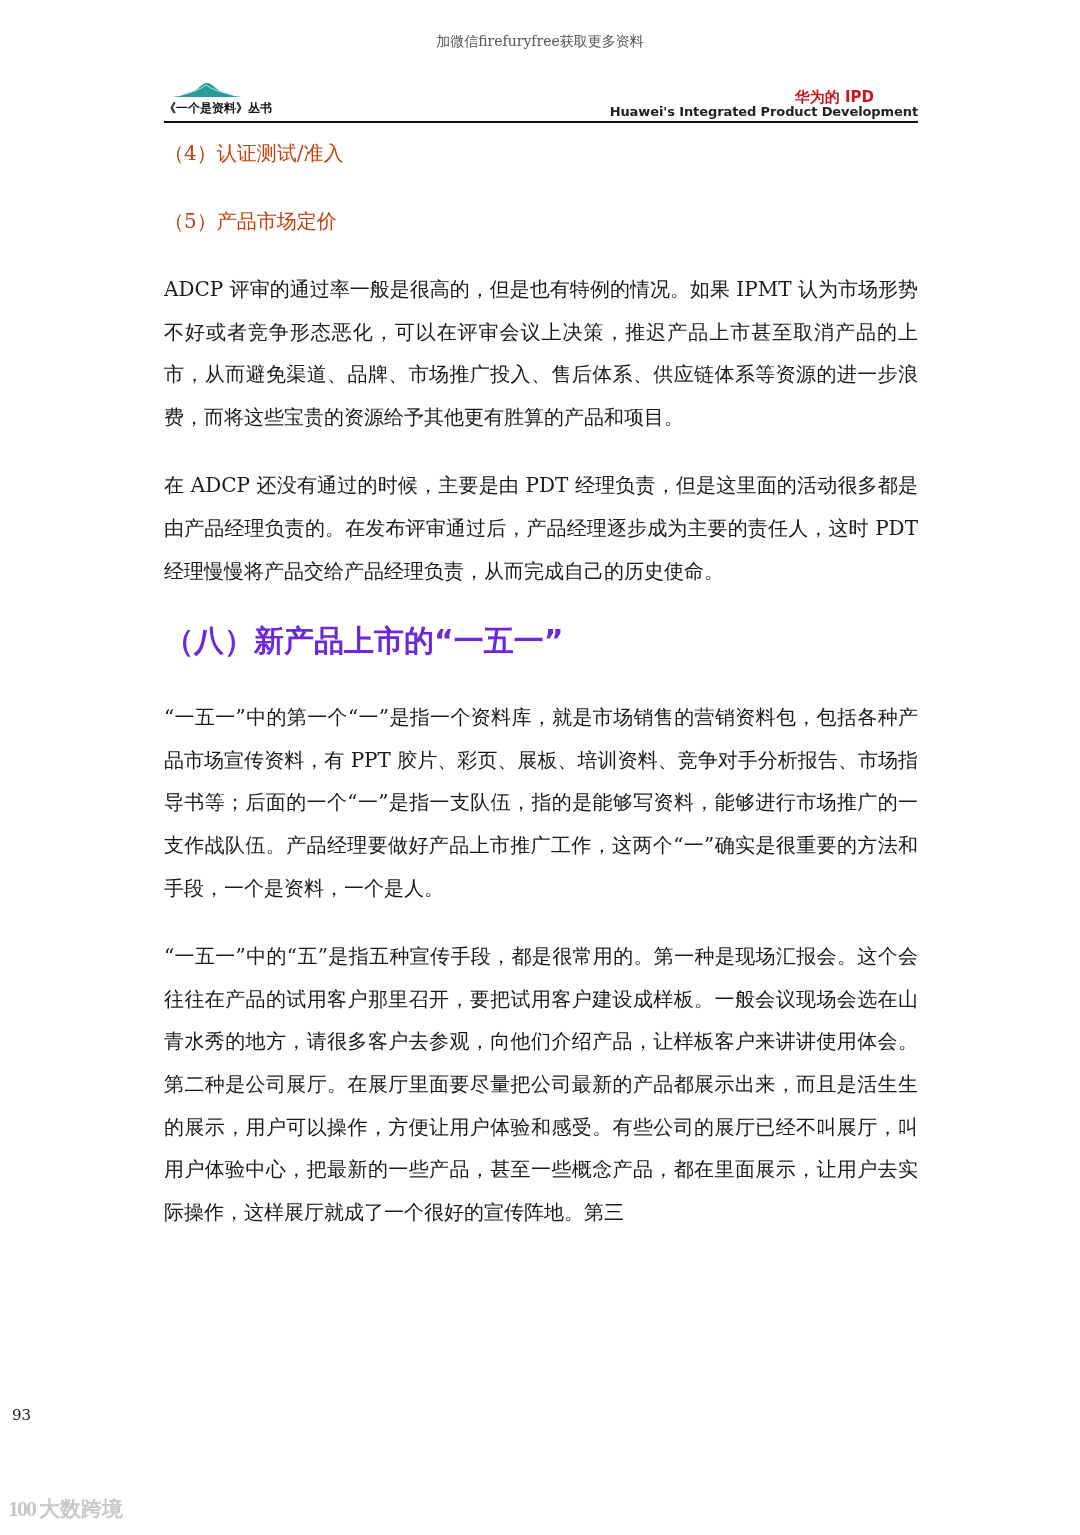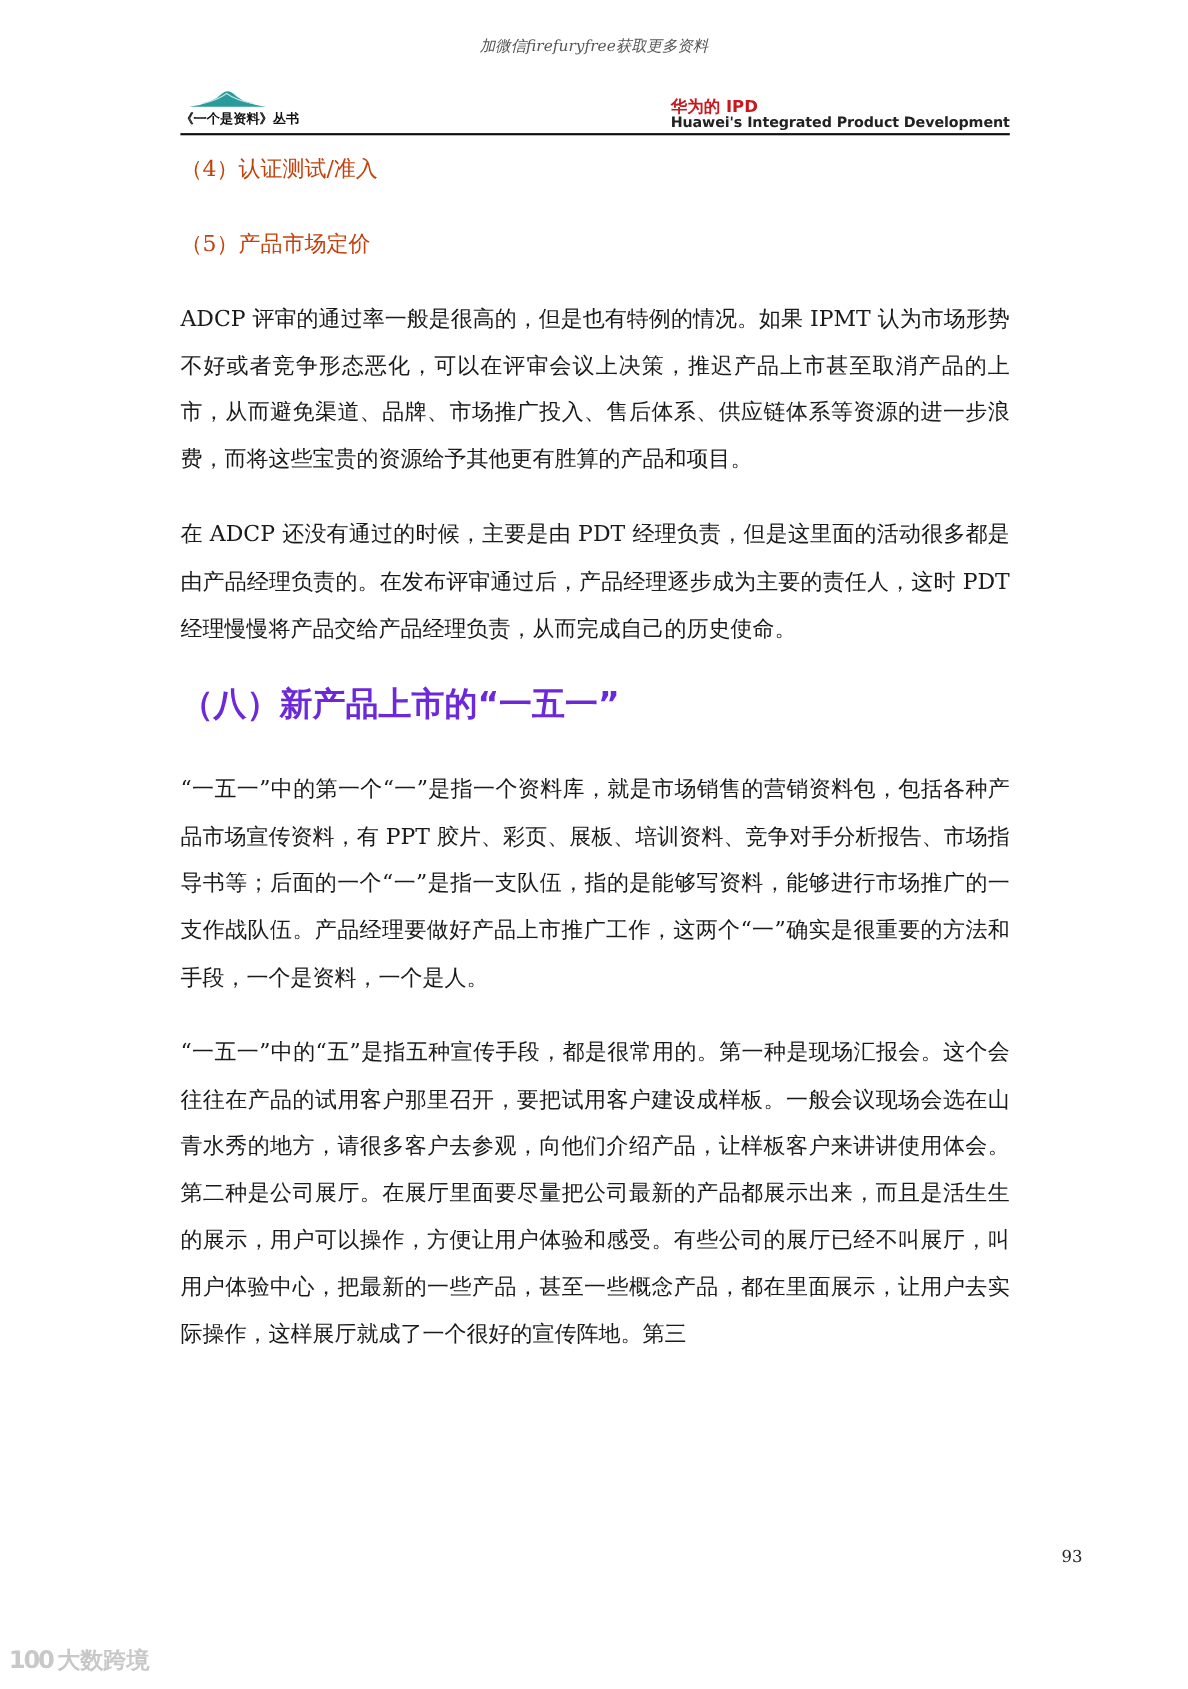--- a/index.html
+++ b/index.html
@@ -3,31 +3,31 @@
   <meta charset="utf-8">
   <style>
     html, body { margin: 0; padding: 0; background: #ffffff; }
     body {
       width: 1080px; height: 1535px; position: relative; overflow: hidden;
       font-family: "DejaVu Serif", "Liberation Serif", serif;
       color: #1a1a1a;
     }
     .watermark-top {
       position: absolute; top: 33px; left: 0; width: 1080px; text-align: center;
-      font-size: 14px; color: #555; font-family: "DejaVu Serif", serif; font-style: italic;
+      font-size: 14px; color: #555; font-family: "DejaVu Serif", serif;
     }
     .header {
       position: absolute; left: 164px; top: 78px; width: 754px; height: 44px;
     }
     .logo-mountain { position: absolute; left: 8px; top: 2px; width: 70px; height: 18px; }
     .series-title {
       position: absolute; left: 0; top: 22px; font-size: 12px; font-weight: bold;
       font-family: "DejaVu Sans", sans-serif; color: #111;
     }
-    .brand-block { position: absolute; right: 0; top: 10px; text-align: left; }
+    .brand-block { position: absolute; right: 0; top: 10px; text-align: right; }
     .brand-title {
       font-size: 15px; font-weight: bold; color: #c8181e;
       font-family: "DejaVu Sans", sans-serif; line-height: 18px; margin-right: 44px;
     }
     .brand-sub {
       font-size: 13px; font-weight: bold; color: #222;
       font-family: "DejaVu Sans", sans-serif; line-height: 11px; letter-spacing: -0.1px;
     }
     .header-rule {
       position: absolute; left: 164px; top: 121px; width: 754px; height: 2px; background: #111;
@@ -37,28 +37,28 @@
       font-size: 20px; line-height: 42px; height: 42px; margin-bottom: 26px; color: #c2410c;
     }
     .para {
       font-size: 20px; line-height: 42.6px; text-align: justify; margin: 0 0 26px 0; color: #1a1a1a;
     }
     .section-heading {
       font-size: 30px; font-weight: bold; line-height: 46px; margin: 26px 0 32px 0;
       font-family: "DejaVu Sans", sans-serif; color: #6d28d9;
     }
     .page-number {
-      position: absolute; top: 1406px; left: 0; width: 984px; text-align: right;
-      font-size: 15px; color: #222;
+      position: absolute; top: 1406px; left: 0; width: 984px; text-align: left;
+      font-size: 15px; color: #222; padding-left: 12px;
     }
     .corner-logo {
       position: absolute; left: 8px; top: 1494px; height: 30px; display: flex; align-items: center;
       color: #c8c8c8; font-family: "DejaVu Sans", sans-serif; font-weight: bold; font-size: 21px;
     }
-    .corner-logo .mark { font-size: 22px; margin-right: 4px; letter-spacing: -2px; }
+    .corner-logo .mark { font-size: 22px; margin-right: 4px; letter-spacing: -2px; font-family: Liberation Serif, serif; }
   </style>
 </head>
 <body>
 
 <div class="watermark-top">加微信firefuryfree获取更多资料</div>
 
 <div class="header">
   <svg class="logo-mountain" viewBox="0 0 70 18">
     <path d="M0 17 Q20 15 30 5 Q35 1 40 5 Q50 15 70 17 Z" fill="#2a9a9a"></path>
     <path d="M12 14 Q26 11 34 5 Q42 11 58 14" fill="none" stroke="#bfe6e6" stroke-width="1"></path>

